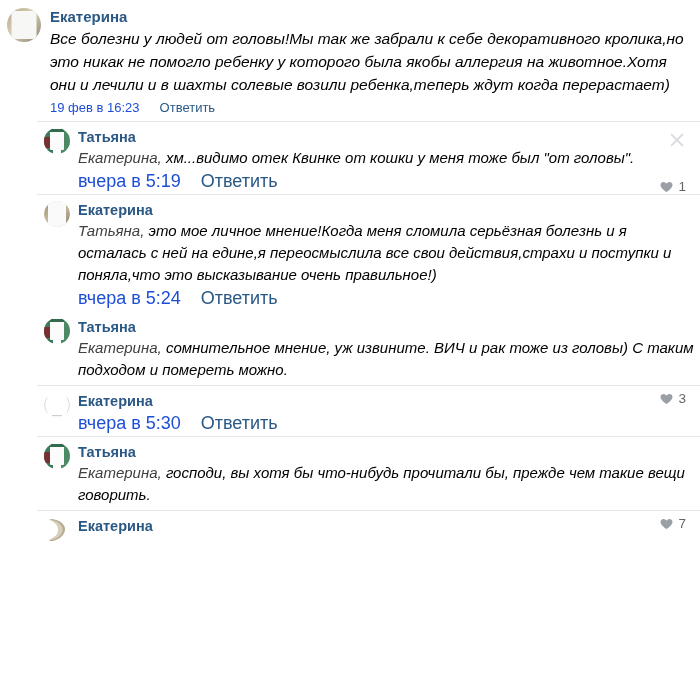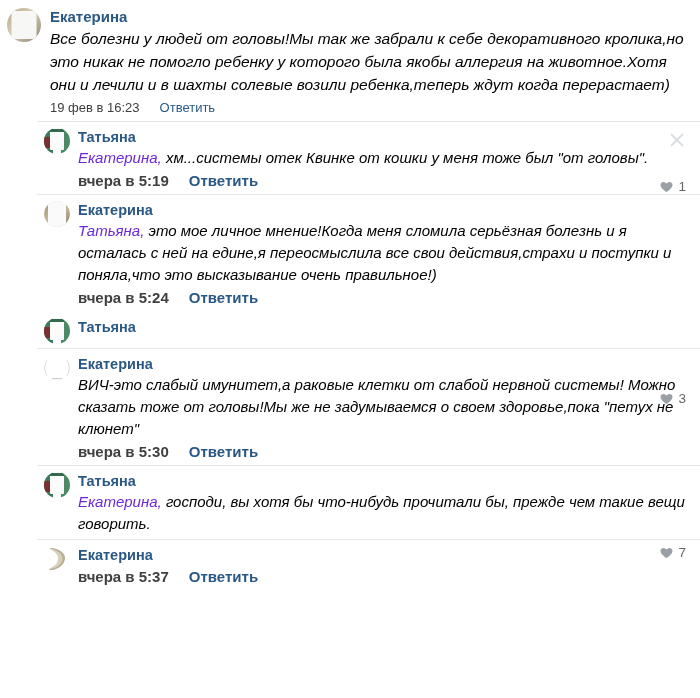--- a/index.html
+++ b/index.html
@@ -87,33 +87,33 @@
     font-size: 15.5px;
     line-height: 23px;
     color: #000000;
     word-wrap: break-word;
     white-space: pre-wrap;
     font-style: italic;
   }
   .comment.reply .ctext { font-size: 15px; line-height: 22px; }
 
   .mention {
-    color: #6d28d9;
+    color: #404040;
     cursor: pointer;
   }
 
   .cfoot {
     margin-top: 3px;
     font-size: 13px;
     line-height: 18px;
     color: #939393;
     white-space: nowrap;
   }
-  .comment.reply .cfoot { font-size: 15px; font-weight: bold; }
-  .time { color: #404040; }
+  .comment.reply .cfoot { font-size: 18px; }
+  .time { color: #1d4ed8; }
   .reply-link {
     color: #2a5885;
     margin-left: 20px;
     cursor: pointer;
   }
 
   
   .close-x {
     position: absolute;
     right: 16px;
@@ -162,21 +162,21 @@
       <div class="avatar">
         <svg viewBox="0 0 26 26" xmlns="http://www.w3.org/2000/svg">
           <rect width="26" height="26" fill="#ffffff"></rect>
           <path d="M0 0 H9 V26 H0 Z" fill="#3b7a5a"></path>
           <path d="M0 9 H9 V20 H0 Z" fill="#7a3030"></path>
           <path d="M17 0 H26 V26 H17 Z" fill="#4c8a66"></path>
           <rect x="6" y="2" width="14" height="20" rx="1" fill="#fbfbfb"></rect>
           <rect x="6" y="1" width="14" height="3" fill="#2f6b4c"></rect>
         </svg>
       </div>
-      <div class="cbody"><div class="author">Татьяна</div><div class="ctext"><span class="mention">Екатерина,</span><span> хм...системы отек Квинке от кошки у меня тоже был "от головы".</span></div><div class="cfoot"><span class="time">вчера в 5:19</span><span class="reply-link">Ответить</span></div></div>
+      <div class="cbody"><div class="author">Татьяна</div><div class="ctext"><span class="mention">Екатерина,</span><span> хм...видимо отек Квинке от кошки у меня тоже был "от головы".</span></div><div class="cfoot"><span class="time">вчера в 5:19</span><span class="reply-link">Ответить</span></div></div>
       <div class="close-x">
         <svg width="14" height="14" viewBox="0 0 14 14" xmlns="http://www.w3.org/2000/svg">
           <path d="M1.6 1.6 L12.4 12.4 M12.4 1.6 L1.6 12.4" stroke="#b9bec5" stroke-width="1.9" stroke-linecap="round"></path>
         </svg>
       </div>
       <div class="likes" style="top: 58px;">
         <span>
           <svg width="13" height="12" viewBox="0 0 16 14" xmlns="http://www.w3.org/2000/svg">
             <path d="M8 13.2C8 13.2 0.6 8.9 0.6 4.6C0.6 2.3 2.4 0.8 4.3 0.8C5.9 0.8 7.2 1.8 8 3C8.8 1.8 10.1 0.8 11.7 0.8C13.6 0.8 15.4 2.3 15.4 4.6C15.4 8.9 8 13.2 8 13.2Z" fill="#9aa0a6"></path>
           </svg>
@@ -204,39 +204,39 @@
       <div class="avatar">
         <svg viewBox="0 0 26 26" xmlns="http://www.w3.org/2000/svg">
           <rect width="26" height="26" fill="#ffffff"></rect>
           <path d="M0 0 H9 V26 H0 Z" fill="#3b7a5a"></path>
           <path d="M0 9 H9 V20 H0 Z" fill="#7a3030"></path>
           <path d="M17 0 H26 V26 H17 Z" fill="#4c8a66"></path>
           <rect x="6" y="2" width="14" height="20" rx="1" fill="#fbfbfb"></rect>
           <rect x="6" y="1" width="14" height="3" fill="#2f6b4c"></rect>
         </svg>
       </div>
-      <div class="cbody"><div class="author">Татьяна</div></div>
+      <div class="cbody"><div class="author">Татьяна</div><div class="ctext"><span class="mention">Екатерина,</span><span> сомнительное мнение, уж извините. ВИЧ и рак тоже из головы) С таким подходом и помереть можно.</span></div></div>
       <div class="likes" style="top: 80px;">
         <span>
           <svg width="13" height="12" viewBox="0 0 16 14" xmlns="http://www.w3.org/2000/svg">
             <path d="M8 13.2C8 13.2 0.6 8.9 0.6 4.6C0.6 2.3 2.4 0.8 4.3 0.8C5.9 0.8 7.2 1.8 8 3C8.8 1.8 10.1 0.8 11.7 0.8C13.6 0.8 15.4 2.3 15.4 4.6C15.4 8.9 8 13.2 8 13.2Z" fill="#9aa0a6"></path>
           </svg>
         </span>
         <span class="like-count">3</span>
       </div>
     </div>
     <div class="comment reply sep">
       <div class="avatar">
         <svg viewBox="0 0 26 26" xmlns="http://www.w3.org/2000/svg">
           <circle cx="13" cy="13" r="12.4" fill="#ffffff" stroke="#d6d6d6" stroke-width="1"></circle>
           <rect x="3.4" y="0" width="19.2" height="26" fill="#ffffff"></rect>
           <rect x="8" y="23" width="10" height="1.2" fill="#cfcfcf"></rect>
         </svg>
       </div>
-      <div class="cbody"><div class="author">Екатерина</div><div class="ctext">ВИЧ-это слабый имунитет,а раковые клетки от слабой нервной системы! Можно сказать тоже от головы!Мы же не задумываемся о своем здоровье,пока "петух не клюнет"</div><div class="cfoot"><span class="time">вчера в 5:30</span><span class="reply-link">Ответить</span></div></div>
+      <div class="cbody"><div class="author">Екатерина</div><div class="cfoot"><span class="time">вчера в 5:30</span><span class="reply-link">Ответить</span></div></div>
     </div>
     <div class="comment reply sep">
       <div class="avatar">
         <svg viewBox="0 0 26 26" xmlns="http://www.w3.org/2000/svg">
           <rect width="26" height="26" fill="#ffffff"></rect>
           <path d="M0 0 H9 V26 H0 Z" fill="#3b7a5a"></path>
           <path d="M0 9 H9 V20 H0 Z" fill="#7a3030"></path>
           <path d="M17 0 H26 V26 H17 Z" fill="#4c8a66"></path>
           <rect x="6" y="2" width="14" height="20" rx="1" fill="#fbfbfb"></rect>
           <rect x="6" y="1" width="14" height="3" fill="#2f6b4c"></rect>
@@ -253,15 +253,15 @@
       </div>
     </div>
     <div class="comment reply sep">
       <div class="avatar">
         <svg viewBox="0 0 26 26" xmlns="http://www.w3.org/2000/svg">
           <rect width="26" height="26" fill="#ffffff"></rect>
           <path d="M4 2 C14 1 22 7 21 13 C20 20 12 25 4 24 C11 21 15 17 15 13 C15 8 11 4 4 2 Z" fill="#b8ae95"></path>
           <path d="M5 3 C13 3 19 8 18.5 13 C18 19 11 23 5 23 C11 20 14 17 14 13 C14 8 11 5 5 3 Z" fill="#d8d0bb"></path>
         </svg>
       </div>
-      <div class="cbody"><div class="author">Екатерина</div><div class="cfoot"><span class="time">вчера в 5:37</span><span class="reply-link">Ответить</span></div></div>
+      <div class="cbody"><div class="author">Екатерина</div></div>
     </div>
   </div>
 
 </body></html>

